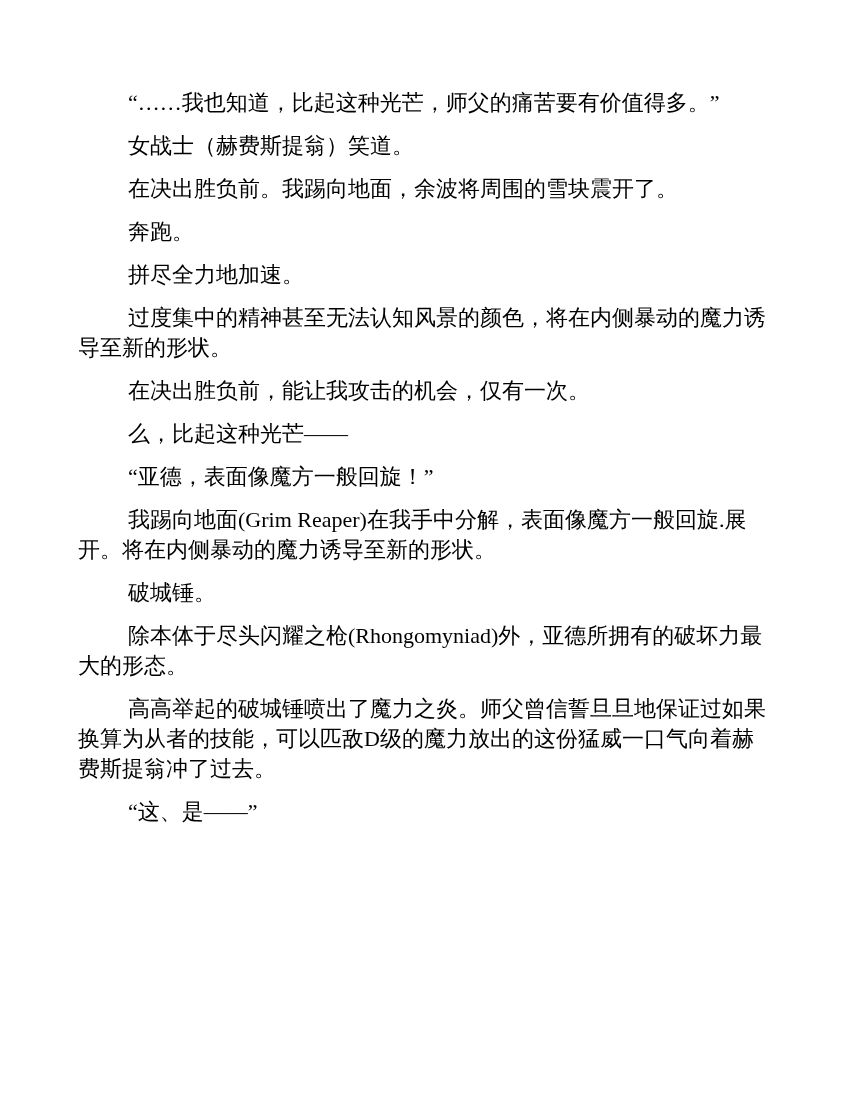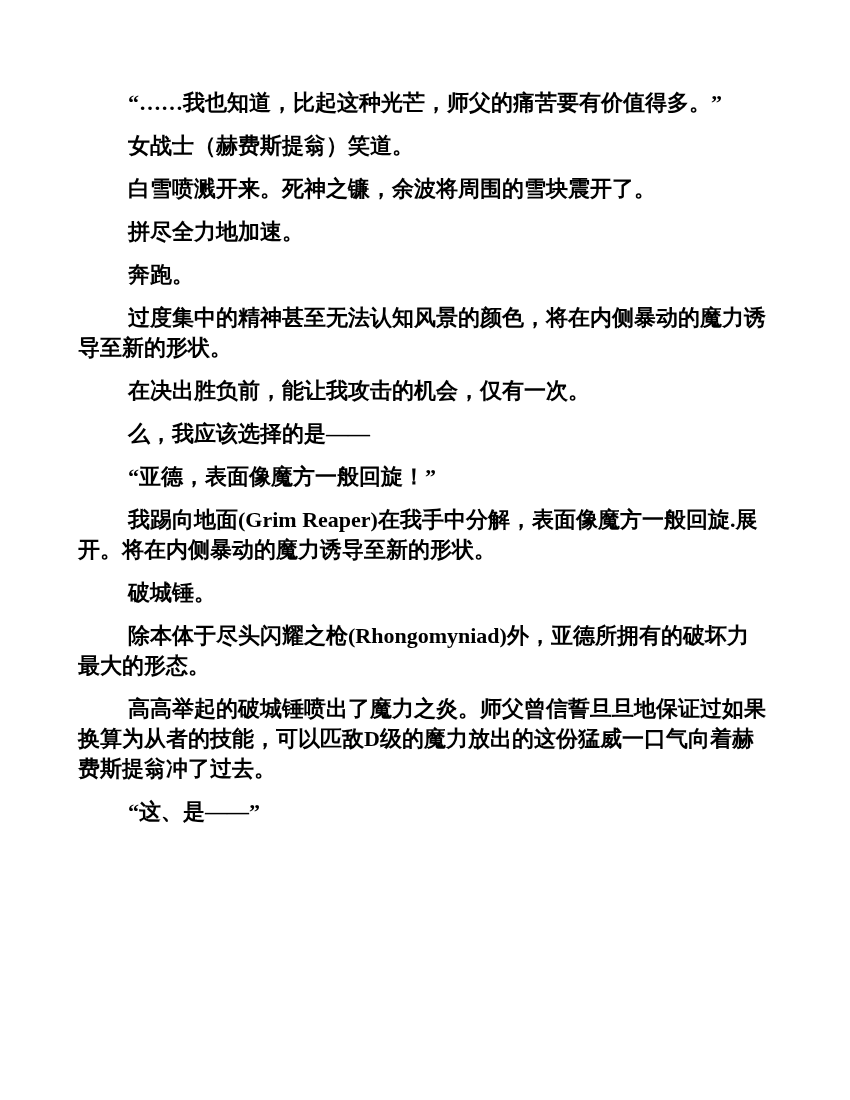--- a/index.html
+++ b/index.html
@@ -12,44 +12,43 @@
     height: 1100px;
     overflow: hidden;
     font-family: "Liberation Serif", "DejaVu Serif", serif;
   }
   .page {
     box-sizing: border-box;
     width: 850px;
     height: 1100px;
     padding: 88px 80px 0 78px;
     background: #ffffff;
-    font-weight: bold;
   }
   .page p {
     margin: 0 0 13px 0;
     font-size: 22px;
     line-height: 30px;
     color: #000000;
     text-indent: 50px;
     text-align: left;
     word-break: normal;
     white-space: normal;
   }
 </style>
 </head>
 <body>
 
 <main class="page">
   <p>“……我也知道，比起这种光芒，师父的痛苦要有价值得多。”</p>
   <p>女战士（赫费斯提翁）笑道。</p>
-  <p>白雪喷溅开来。死神之镰，余波将周围的雪块震开了。</p>
+  <p>在决出胜负前。我踢向地面，余波将周围的雪块震开了。</p>
+  <p>奔跑。</p>
   <p>拼尽全力地加速。</p>
-  <p>奔跑。</p>
   <p>过度集中的精神甚至无法认知风景的颜色，将在内侧暴动的魔力诱导至新的形状。</p>
   <p>在决出胜负前，能让我攻击的机会，仅有一次。</p>
-  <p>么，我应该选择的是——</p>
+  <p>么，比起这种光芒——</p>
   <p>“亚德，表面像魔方一般回旋！”</p>
   <p>我踢向地面(Grim Reaper)在我手中分解，表面像魔方一般回旋.展开。将在内侧暴动的魔力诱导至新的形状。</p>
   <p>破城锤。</p>
   <p>除本体于尽头闪耀之枪(Rhongomyniad)外，亚德所拥有的破坏力最大的形态。</p>
   <p>高高举起的破城锤喷出了魔力之炎。师父曾信誓旦旦地保证过如果换算为从者的技能，可以匹敌D级的魔力放出的这份猛威一口气向着赫费斯提翁冲了过去。</p>
   <p>“这、是——”</p>
 </main>
 
 </body></html>

